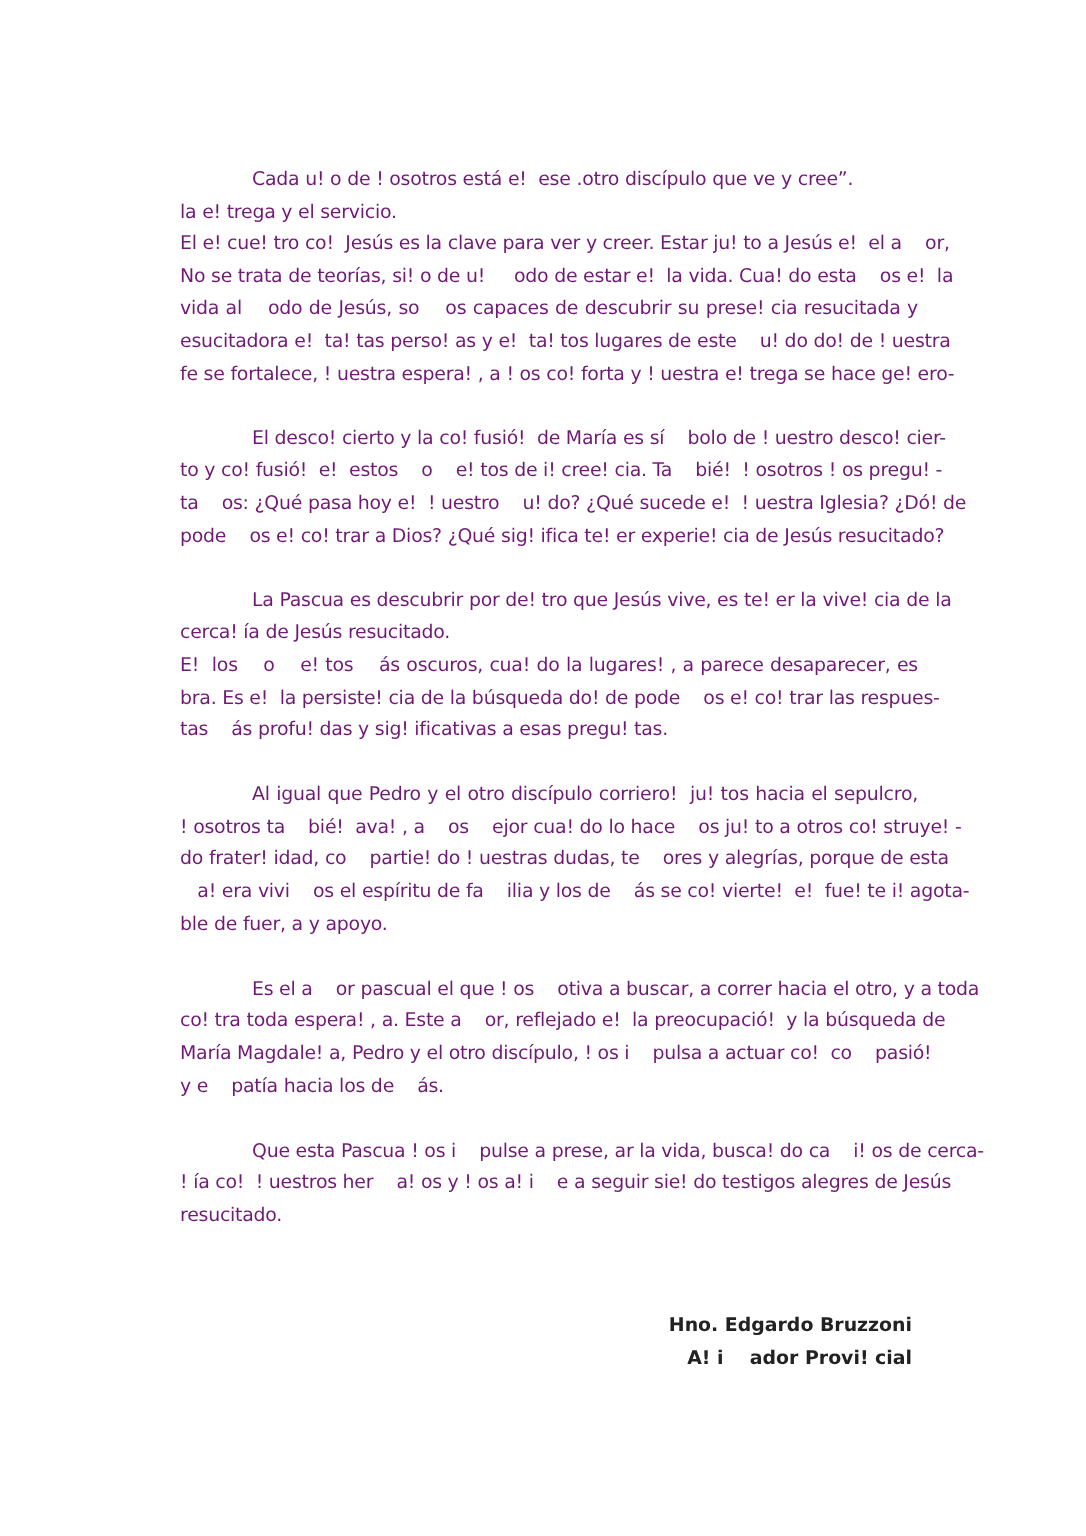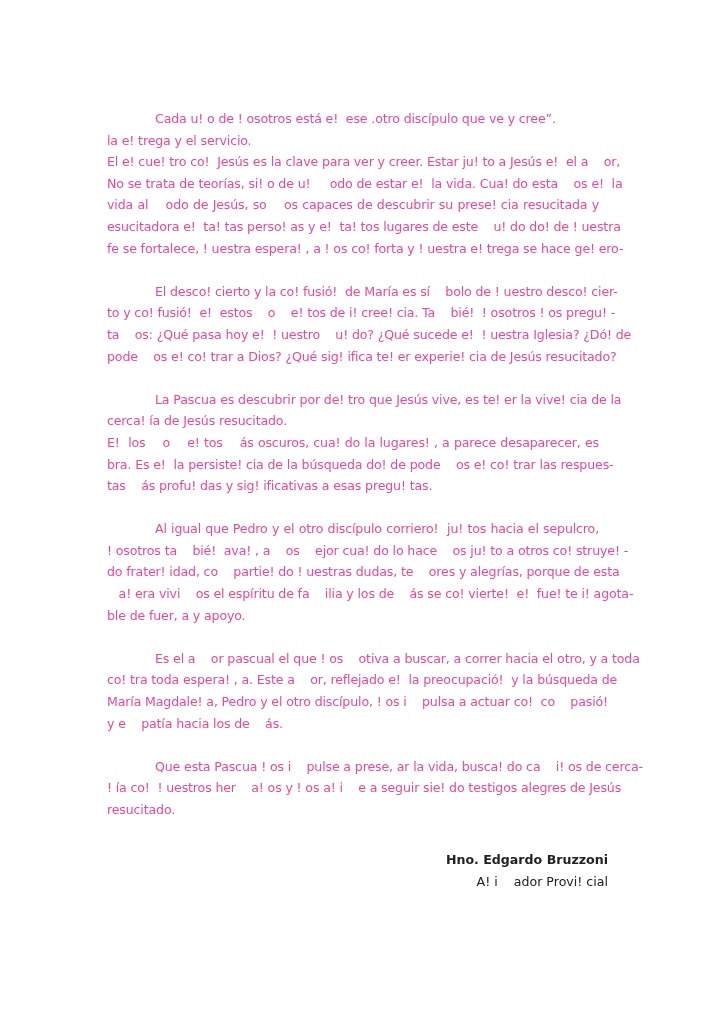--- a/index.html
+++ b/index.html
@@ -1,35 +1,35 @@
 <!DOCTYPE html>
 <html><head>
 <meta charset="utf-8">
 <style>
   html, body { margin: 0; padding: 0; background: #ffffff; }
   body { width: 724px; height: 1024px; position: relative; overflow: hidden; }
   .page {
     position: absolute; left: 0; top: 0; width: 724px; height: 1024px; background: #ffffff;
   }
   .text-block {
-    position: absolute; left: 107px; top: 108px; width: 492px;
+    position: absolute; left: 120px; top: 108px; width: 492px;
     font-family: "DejaVu Sans", sans-serif;
-    font-size: 12.6px; line-height: 21.6px; color: #ec4899;
+    font-size: 12.6px; line-height: 21.6px; color: #701a75;
     letter-spacing: -0.15px;
   }
   .para { margin: 0 0 21.6px 0; }
   .line { display: block; white-space: pre; text-align: justify; text-align-last: justify; height: 21.6px; overflow: visible; }
   .line.last { text-align-last: left; }
   .line.indent { padding-left: 48px; }
   .signature {
-    position: absolute; right: 116px; top: 849px; text-align: right;
+    position: absolute; right: 116px; top: 872px; text-align: right;
     font-family: "DejaVu Sans", sans-serif; font-size: 12.6px; line-height: 21.6px; color: #222222;
   }
   .sig-name { font-weight: bold; display: block; }
-  .sig-role { display: block; white-space: pre; }
+  .sig-role { display: block; white-space: pre; font-weight: bold; }
 </style>
 </head>
 <body>
 
 <div class="page">
   <div class="text-block" id="text-block">
       <div class="para">
         <span class="line indent last">Cada u! o de ! osotros está e!  ese .otro discípulo que ve y cree”.</span>
         <span class="line last">la e! trega y el servicio.</span>
         <span class="line">El e! cue! tro co!  Jesús es la clave para ver y creer. Estar ju! to a Jesús e!  el a    or,</span>

